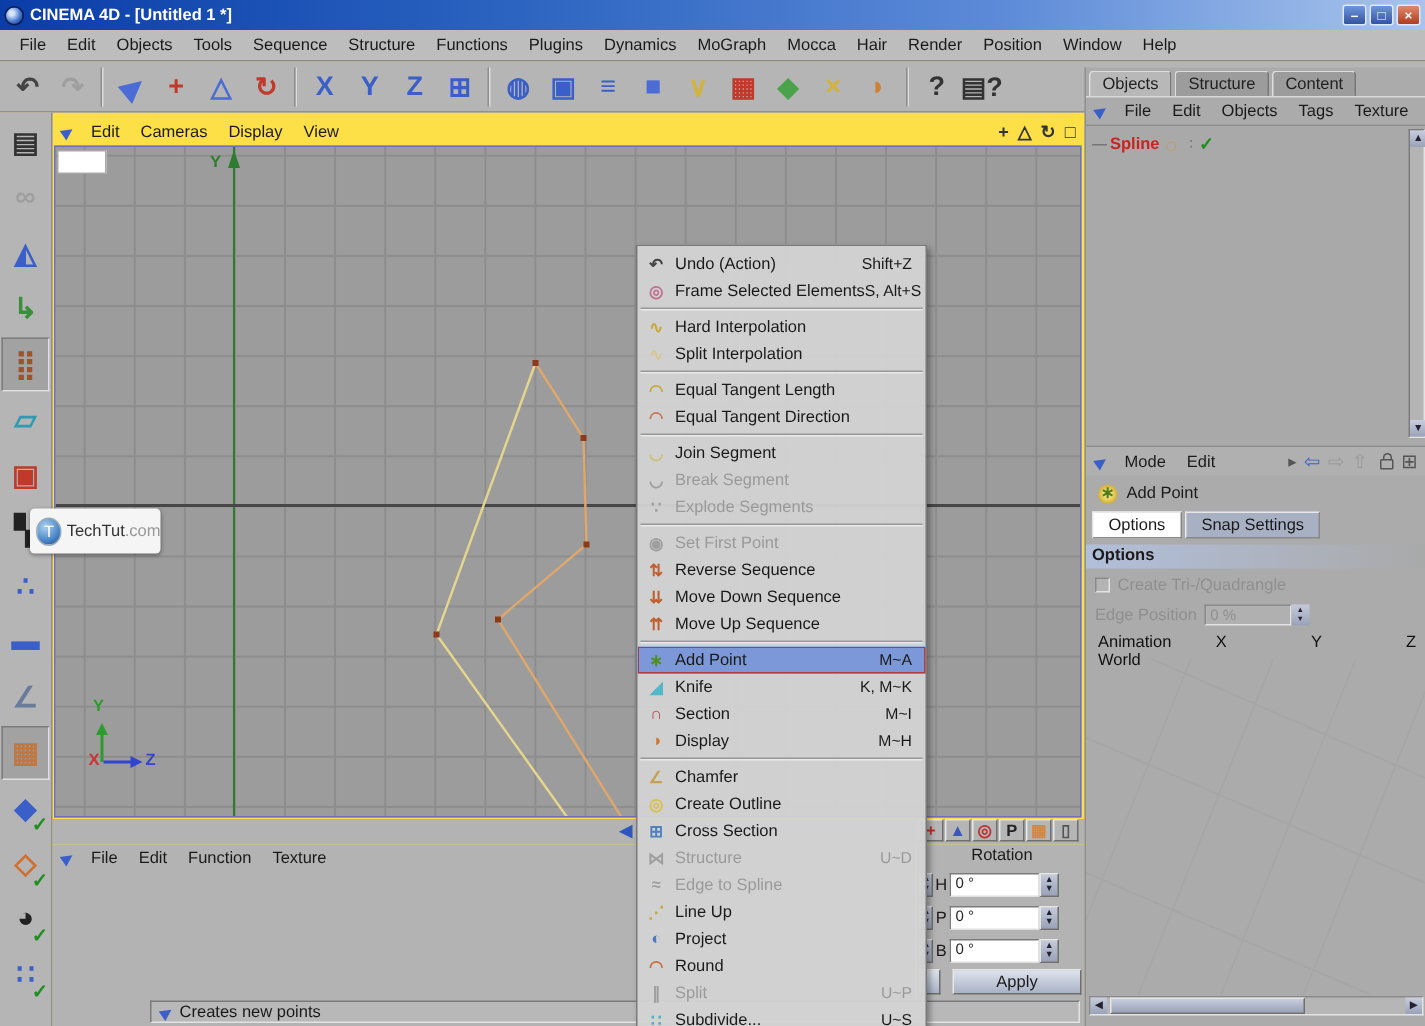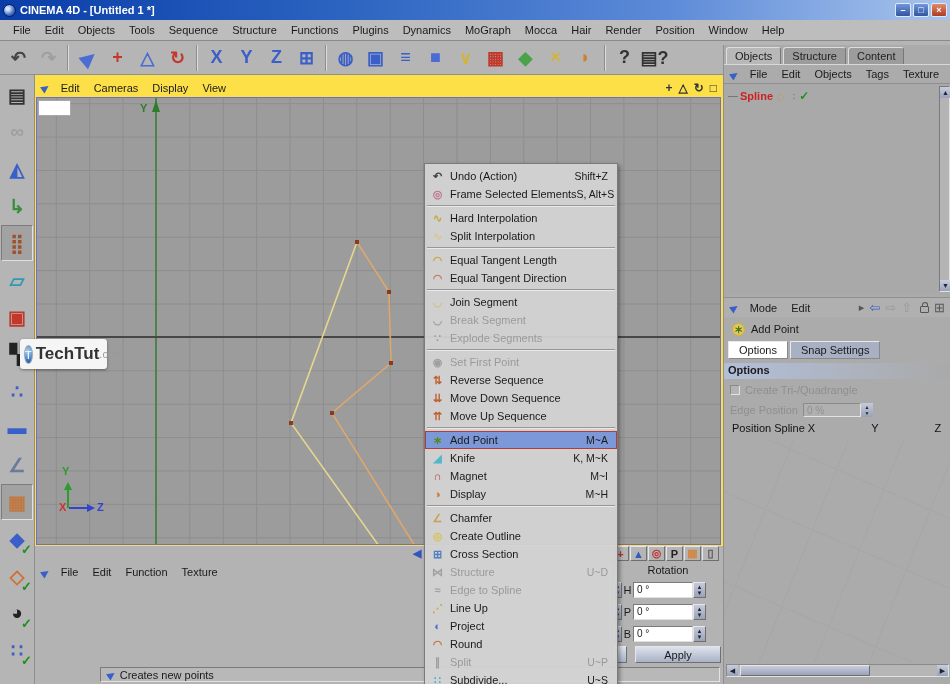--- a/index.html
+++ b/index.html
@@ -135,21 +135,21 @@
   .mi-label{margin-left:5px;white-space:nowrap}
   .mi-shortcut{margin-left:auto;margin-right:9px;font-size:10.5px;white-space:nowrap}
   .mi.disabled .mi-label,.mi.disabled .mi-shortcut{color:#9a9a9a}
   .mi-sep{height:2px;margin:2px 2px;border-top:1px solid #979797;border-bottom:1px solid #e9e9e9}
 
   
   #watermark{left:20px;top:339px;width:87px;height:30px;background:#f5f5f5;border-radius:3px;
     box-shadow:0 1px 3px rgba(0,0,0,.4);display:flex;align-items:center;z-index:40}
   #wm-badge{width:19px;height:19px;border-radius:50%;margin:0 3px 0 4px;color:#fff;text-align:center;line-height:18px;font-size:11px;
     background:radial-gradient(circle at 35% 30%,#9cc4e8 10%,#4a86c8 60%,#1d4f8c 100%);border:1px solid #9ab}
-  #wm-brand{font-weight:bold;color:#333;font-size:17px}
+  #wm-brand{font-weight:normal;color:#333;font-size:11px}
   #wm-suffix{color:#999;font-size:11px}
 </style>
 </head>
 <body>
 
 <div id="app">
 
   <div id="titlebar" class="abs">
     <div id="app-logo"></div>
     <span>CINEMA 4D - [Untitled 1 *]</span>
@@ -474,21 +474,21 @@
     <div id="checkbox-row">
       <span id="tri-checkbox"></span>
       <span>Create Tri-/Quadrangle</span>
     </div>
     <div id="edgepos-row">
       <span>Edge Position</span>
       <span id="edgepos-field">0 %</span>
       <span id="edgepos-stepper">▲<br>▼</span>
     </div>
     <div id="posworld-row">
-      <span>Position Spline</span>
+      <span>Animation World</span>
       <span style="margin-left:3px">X</span>
       <span class="col">Y</span>
       <span class="col">Z</span>
     </div>
     <svg id="rp-faint" width="227" height="224">
       <g stroke="#a2a2a2" stroke-width="1" opacity="0.55">
         <line x1="-20" y1="224" x2="70" y2="0"></line>
           <line x1="35" y1="224" x2="125" y2="0"></line>
         <line x1="90" y1="224" x2="180" y2="0"></line>
           <line x1="145" y1="224" x2="235" y2="0"></line>
@@ -580,21 +580,21 @@
         <span class="mi-label">Add Point</span>
         <span class="mi-shortcut">M~A</span>
       </div>
       <div class="mi">
         <span class="mi-icon" style="color: rgb(80, 184, 200);">◢</span>
         <span class="mi-label">Knife</span>
         <span class="mi-shortcut">K, M~K</span>
       </div>
       <div class="mi">
         <span class="mi-icon" style="color: rgb(192, 64, 64);">∩</span>
-        <span class="mi-label">Magnet</span>
+        <span class="mi-label">Section</span>
         <span class="mi-shortcut">M~I</span>
       </div>
       <div class="mi">
         <span class="mi-icon" style="color: rgb(208, 120, 48);">◑</span>
         <span class="mi-label">Display</span>
         <span class="mi-shortcut">M~H</span>
       </div>
       <div class="mi-sep"></div>
       <div class="mi">
         <span class="mi-icon" style="color: rgb(200, 160, 80);">∠</span>

